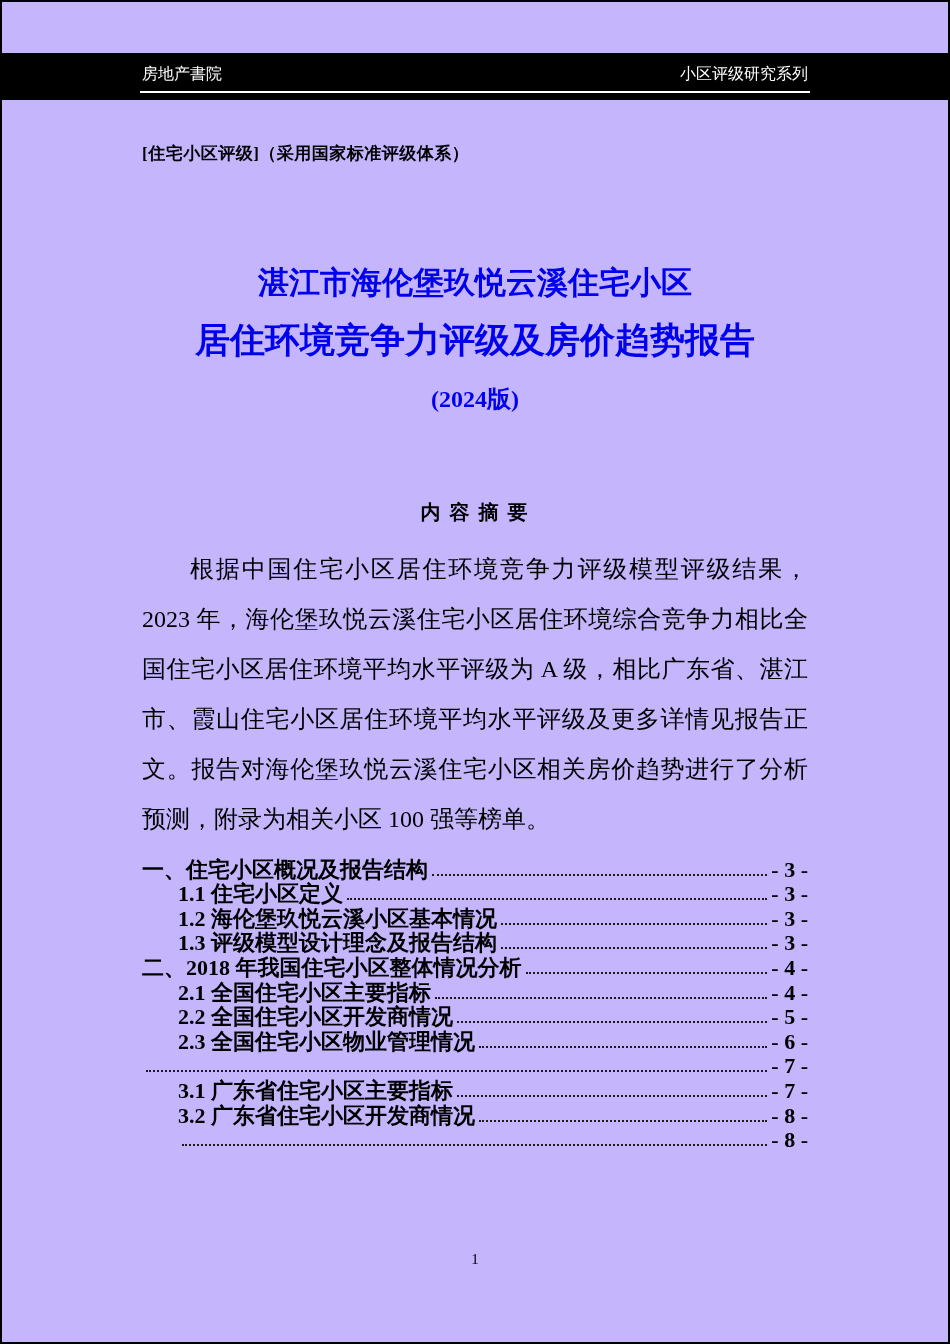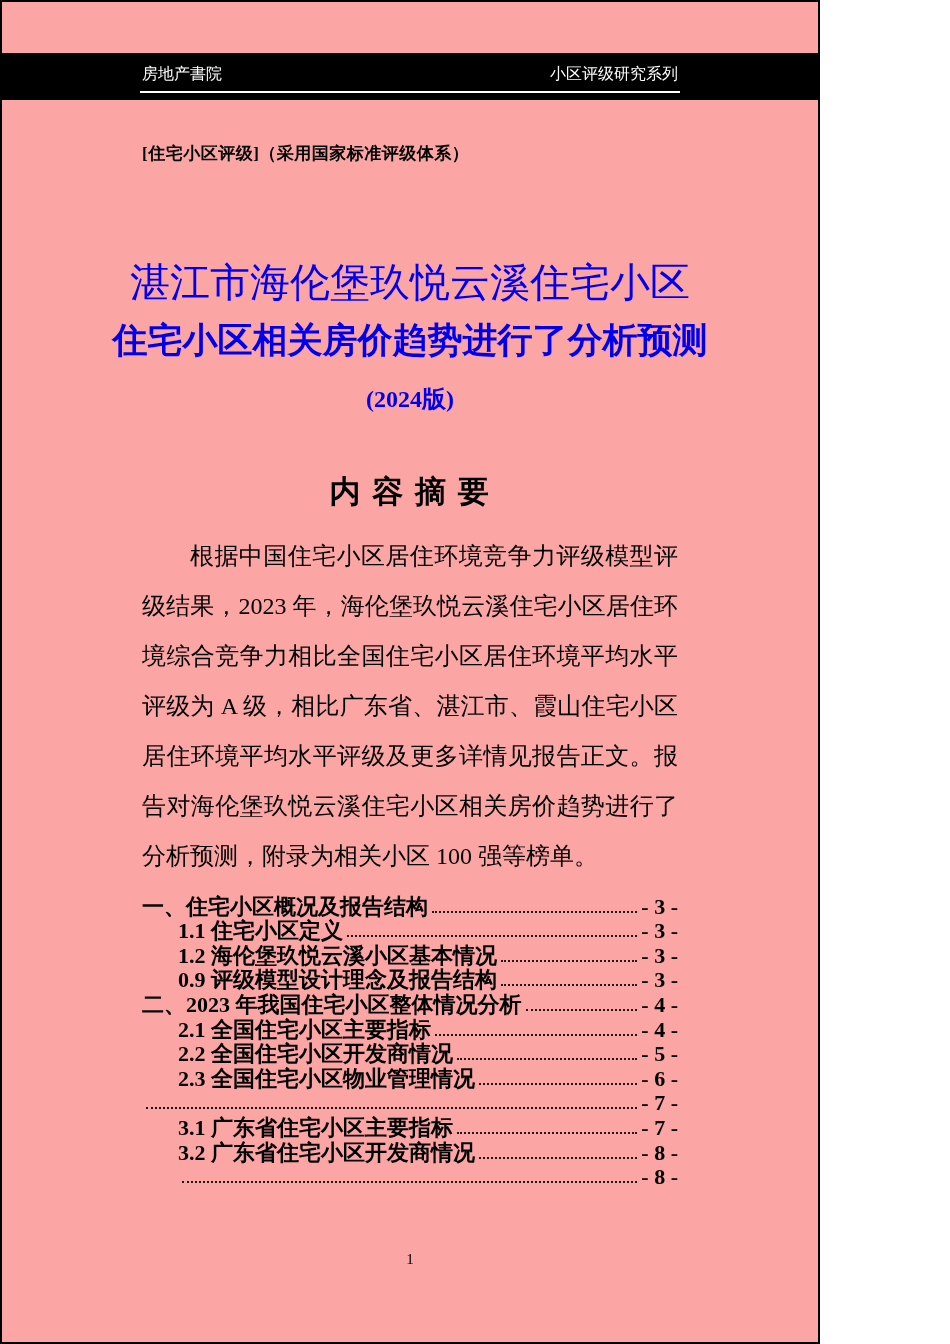--- a/index.html
+++ b/index.html
@@ -2,24 +2,24 @@
 <html style="--accent: #0000ee;"><head>
 <meta charset="utf-8">
 <style>
   html, body {
     margin: 0;
     padding: 0;
     background: #ffffff;
   }
   .page {
     position: relative;
-    width: 820px;
+    width: 950px;
     height: 1344px;
     box-sizing: border-box;
-    background: #fca5a5;
+    background: #c4b5fd;
     border: 2px solid #000000;
     font-family: "Liberation Serif", serif;
     color: #000000;
     overflow: hidden;
   }
 
   
   .header-band {
     margin-top: 51px;
     background: #000000;
@@ -40,44 +40,44 @@
     margin: 42px 140px 0 140px;
     font-size: 17px;
     font-weight: bold;
     letter-spacing: 0.5px;
   }
 
   
   .title-block { text-align: center; }
   .title-line1 {
     margin-top: 96px;
-    font-size: 40px;
-    font-weight: normal;
+    font-size: 31px;
+    font-weight: bold;
     color: var(--accent, #0000ee);
     line-height: 44px;
   }
   .title-line2 {
     margin-top: 14px;
     font-size: 35px;
     font-weight: bold;
     color: var(--accent, #0000ee);
     line-height: 44px;
   }
   .title-edition {
     margin-top: 20px;
     font-size: 24px;
     font-weight: bold;
     color: var(--accent, #0000ee);
   }
 
   
   .summary-heading {
-    margin-top: 56px;
+    margin-top: 84px;
     text-align: center;
-    font-size: 31px;
+    font-size: 20px;
     font-weight: bold;
     letter-spacing: 2px;
   }
   .summary-paragraph {
     margin: 18px 140px 0 140px;
     font-size: 24px;
     line-height: 50px;
     text-align: justify;
     text-justify: inter-ideograph;
     text-indent: 48px;
@@ -132,21 +132,21 @@
     <div class="header-band-inner">
       <span>房地产書院</span>
       <span>小区评级研究系列</span>
     </div>
   </div>
 
   <div class="bracket-line">[住宅小区评级]（采用国家标准评级体系）</div>
 
   <div class="title-block">
     <div class="title-line1">湛江市海伦堡玖悦云溪住宅小区</div>
-    <div class="title-line2">住宅小区相关房价趋势进行了分析预测</div>
+    <div class="title-line2">居住环境竞争力评级及房价趋势报告</div>
     <div class="title-edition">(2024版)</div>
   </div>
 
   <div class="summary-heading">内 容 摘 要</div>
 
   <div class="summary-paragraph"><span>根据中国住宅小区居住环境竞争力评级模型评级结果，2023 年，</span><span class="b">海伦堡玖悦云溪</span><span>住宅小区居住环境综合竞争力相比全国住宅小区居住环境平均水平评级为 </span><span class="b">A 级，</span><span>相比</span><span class="b">广东省、湛江市、霞山</span><span>住宅小区居住环境平均水平评级及更多详情见报告正文。报告对</span><span class="b">海伦堡玖悦云溪</span><span>住宅小区相关房价趋势进行了分析预测，附录为相关小区 100 强等榜单。</span></div>
 
 
   <div class="toc-list">
       <div class="toc-row lvl1">
@@ -158,26 +158,26 @@
         <span class="toc-label">1.1 住宅小区定义</span>
         <span class="toc-leader"></span>
         <span class="toc-page">- 3 -</span>
       </div>
       <div class="toc-row lvl2">
         <span class="toc-label">1.2 海伦堡玖悦云溪小区基本情况</span>
         <span class="toc-leader"></span>
         <span class="toc-page">- 3 -</span>
       </div>
       <div class="toc-row lvl2">
-        <span class="toc-label">0.9 评级模型设计理念及报告结构</span>
+        <span class="toc-label">1.3 评级模型设计理念及报告结构</span>
         <span class="toc-leader"></span>
         <span class="toc-page">- 3 -</span>
       </div>
       <div class="toc-row lvl1">
-        <span class="toc-label">二、2023 年我国住宅小区整体情况分析</span>
+        <span class="toc-label">二、2018 年我国住宅小区整体情况分析</span>
         <span class="toc-leader"></span>
         <span class="toc-page">- 4 -</span>
       </div>
       <div class="toc-row lvl2">
         <span class="toc-label">2.1 全国住宅小区主要指标</span>
         <span class="toc-leader"></span>
         <span class="toc-page">- 4 -</span>
       </div>
       <div class="toc-row lvl2">
         <span class="toc-label">2.2 全国住宅小区开发商情况</span>

